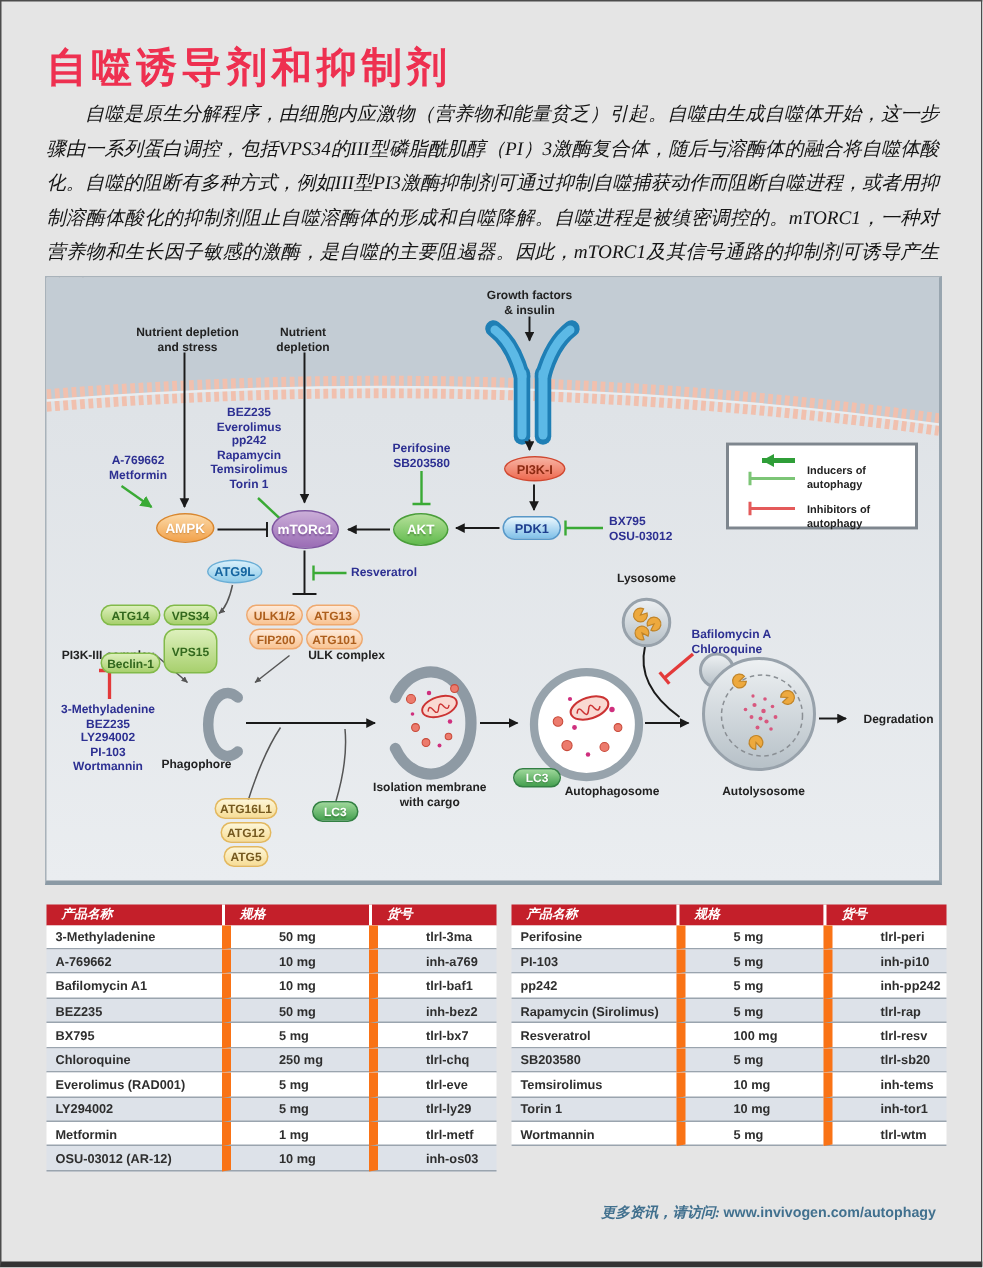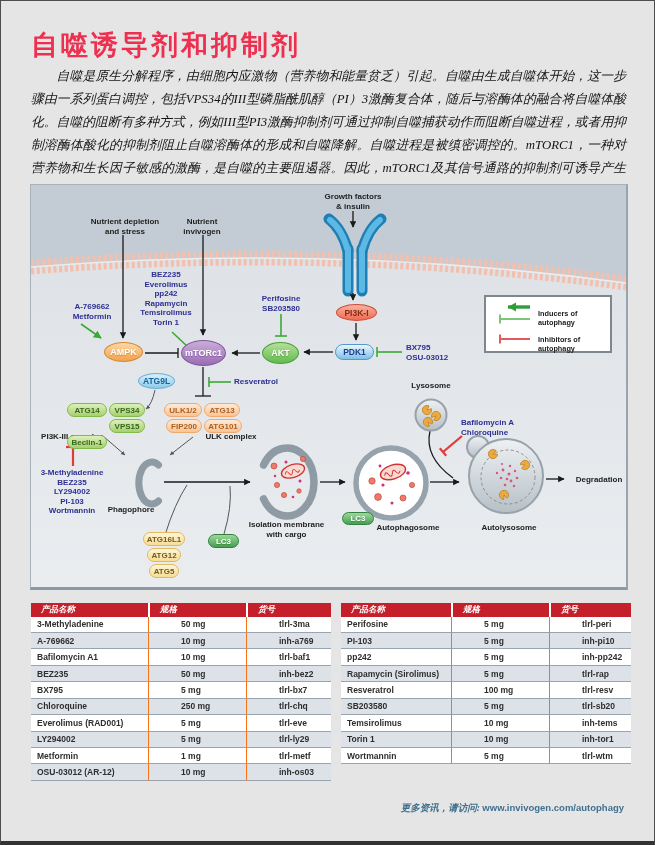--- a/index.html
+++ b/index.html
@@ -37,21 +37,21 @@
   .legend{position:absolute;left:453px;top:110px;width:128px;height:58px;background:#fff;
           border:2px solid #7e868e;box-sizing:border-box;}
   .legend .txt{position:absolute;left:52px;font-size:7.3px;font-weight:bold;color:#222;}
   
   .ptable{position:absolute;display:grid;font-size:8.5px;}
   .ptable .th{background:#c41f2a;color:#fff;display:flex;align-items:center;padding-left:10px;
               font-style:italic;font-weight:bold;font-family:"Liberation Serif","DejaVu Serif",serif;box-sizing:border-box;}
   .ptable .th.c1,.ptable .th.c2{border-left:2px solid #fff;}
   .ptable .td{display:flex;align-items:center;padding-left:6px;border-bottom:1px solid #9aa4ae;
               color:#2e2e2e;font-weight:bold;box-sizing:border-box;background:#fff;}
-  .ptable .td.c1,.ptable .td.c2{border-left:1px solid #f97316;padding-left:32px;}
+  .ptable .td.c1,.ptable .td.c2{border-left:6px solid #f97316;padding-left:32px;}
   .ptable .td.alt{background:#dde2e9;}
   #tableL{left:30px;top:602px;grid-template-columns:117px 98px 85px;grid-template-rows:13.5px repeat(10,16.45px);}
   #tableR{left:340px;top:602px;grid-template-columns:110px 98px 82px;grid-template-rows:13.5px repeat(9,16.45px);}
   .footer{position:absolute;right:30px;top:801px;font-size:9.5px;color:#41708e;}
   .footer .pre{font-style:italic;font-family:"Liberation Serif","DejaVu Serif",serif;font-weight:bold;}
   .footer .url{font-weight:bold;}
 </style>
 </head>
 <body>
 
@@ -220,21 +220,21 @@
           <use href="#pacman" transform="translate(462,269) rotate(-20)"></use>
           <use href="#pacman" transform="translate(494,280) rotate(160)"></use>
           <use href="#pacman" transform="translate(473,310) rotate(70)"></use>
         </g>
       </g>
     </svg>
 
     <div class="lbl" style="left:44px;top:32px;width:100px">Nutrient depletion
 and stress</div>
     <div class="lbl" style="left:131px;top:32px;width:80px">Nutrient
-invivogen</div>
+depletion</div>
     <div class="lbl" style="left:282px;top:7px;width:80px">Growth factors
 &amp; insulin</div>
     <div class="lbl" style="left:370px;top:196px;width:60px">Lysosome</div>
     <div class="lbl" style="left:70px;top:320px;width:60px">Phagophore</div>
     <div class="lbl" style="left:213px;top:335px;width:85px">Isolation membrane
 with cargo</div>
     <div class="lbl" style="left:337px;top:338px;width:80px">Autophagosome</div>
     <div class="lbl" style="left:438px;top:338px;width:80px">Autolysosome</div>
     <div class="lbl" style="left:538px;top:290px;width:60px;text-align:center">Degradation</div>
     <div class="lbl" style="left:6px;top:247px;width:70px">PI3K-III complex</div>
@@ -263,21 +263,21 @@
 
     <div class="pill ell p-orange" style="left:73px;top:157px;width:39px;height:20px">AMPK</div>
     <div class="pill ell p-purple" style="left:150px;top:155px;width:45px;height:26px">mTORc1</div>
     <div class="pill ell p-green" style="left:231px;top:157px;width:37px;height:22px">AKT</div>
     <div class="pill ell p-red" style="left:305px;top:119px;width:41px;height:17px">PI3K-I</div>
     <div class="pill p-blue" style="left:304px;top:159px;width:39px;height:16px;border-radius:8px">PDK1</div>
     <div class="pill ell p-lblue" style="left:107px;top:188px;width:37px;height:16px">ATG9L</div>
     <div class="pill p-gbox" style="left:36px;top:218px;width:40px;height:14px">ATG14</div>
     <div class="pill p-gbox" style="left:78px;top:218px;width:36px;height:14px">VPS34</div>
     <div class="pill p-gbox" style="left:36px;top:250px;width:40px;height:14px">Beclin-1</div>
-    <div class="pill p-gbox" style="left:78px;top:234px;width:36px;height:14px">VPS15</div>
+    <div class="pill p-gbox" style="left:78px;top:234px;width:36px;height:30px">VPS15</div>
     <div class="pill p-ubox" style="left:133px;top:218px;width:38px;height:14px">ULK1/2</div>
     <div class="pill p-ubox" style="left:173px;top:218px;width:36px;height:14px">ATG13</div>
     <div class="pill p-ubox" style="left:135px;top:234px;width:36px;height:14px">FIP200</div>
     <div class="pill p-ubox" style="left:173px;top:234px;width:38px;height:14px">ATG101</div>
     <div class="pill p-ybox" style="left:112px;top:347px;width:42px;height:14px">ATG16L1</div>
     <div class="pill p-ybox" style="left:116px;top:363px;width:34px;height:14px">ATG12</div>
     <div class="pill p-ybox" style="left:118px;top:379px;width:30px;height:14px">ATG5</div>
     <div class="pill p-lc3" style="left:177px;top:349px;width:31px;height:14px">LC3</div>
     <div class="pill p-lc3" style="left:311px;top:327px;width:32px;height:13px">LC3</div>
 

